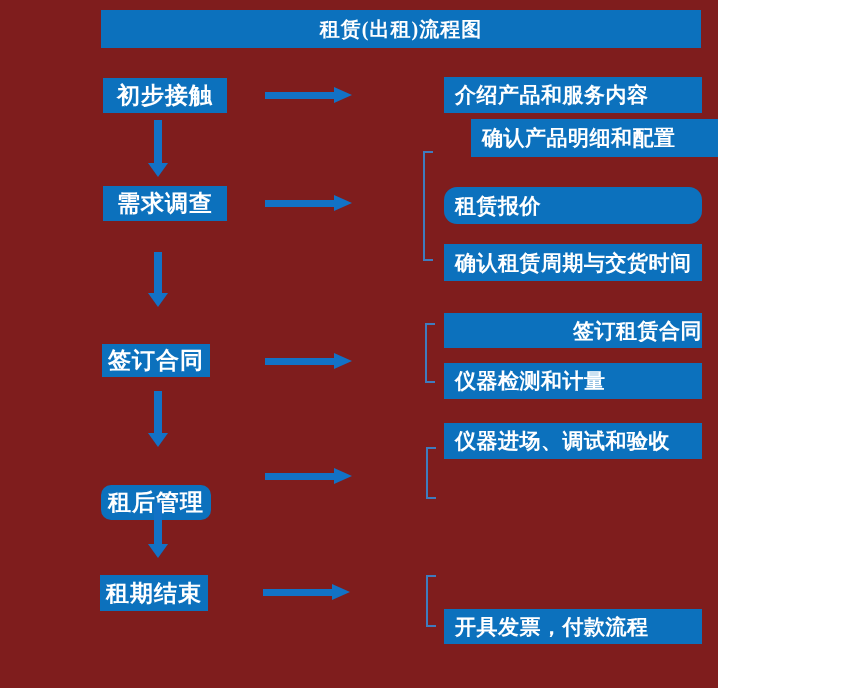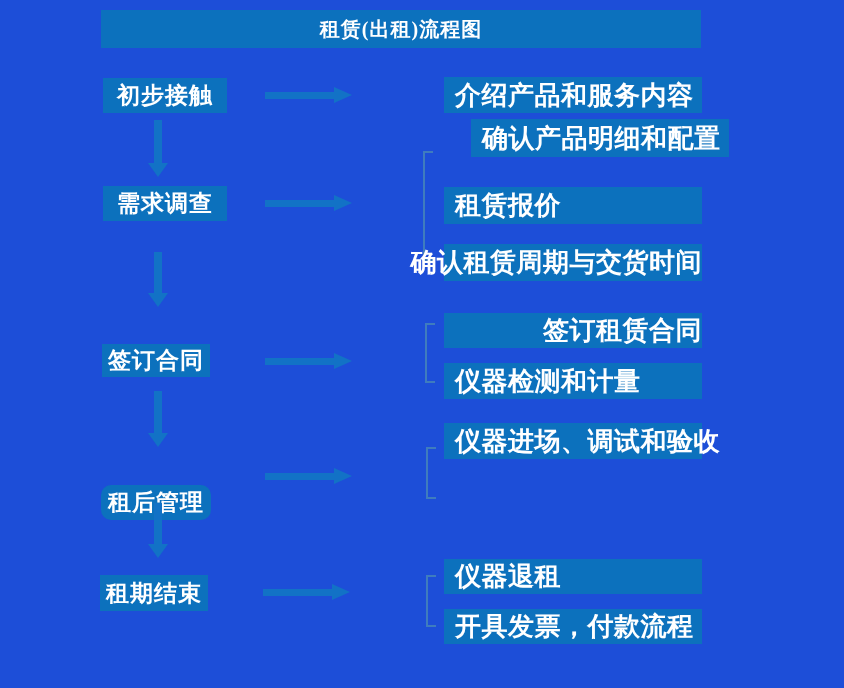--- a/index.html
+++ b/index.html
@@ -4,22 +4,22 @@
 <style>
   :root{
     --box-blue:#0c71bd;
     --arrow-blue:#1272c6;
     --bracket-blue:#3f7cbe;
     --text-white:#ffffff;
   }
   html,body{margin:0;padding:0;background:#ffffff;}
   .canvas{
     position:relative;
-    width:844px;height:688px;
-    background:#1d4ed8;
+    width:718px;height:688px;
+    background:#7f1d1d;
     font-family:"Liberation Serif","DejaVu Serif",serif;
     overflow:hidden;
   }
   .title-bar{
     position:absolute;left:101px;top:10px;width:600px;height:38px;
     background:var(--box-blue);
     display:flex;align-items:center;justify-content:center;
   }
   .title-bar span{
     color:var(--text-white);font-size:20px;font-weight:bold;letter-spacing:1px;
@@ -31,21 +31,21 @@
   }
   .step-box span{
     color:var(--text-white);font-size:23px;font-weight:bold;letter-spacing:1px;white-space:nowrap;
   }
   .detail-box{
     position:absolute;left:444px;width:258px;
     background:var(--box-blue);
     display:flex;align-items:center;
   }
   .detail-box span{
-    color:var(--text-white);font-size:26px;font-weight:bold;letter-spacing:0.5px;
+    color:var(--text-white);font-size:21px;font-weight:bold;letter-spacing:0.5px;
     padding-left:11px;white-space:nowrap;
   }
   .h-arrow{position:absolute;display:flex;align-items:center;height:16px;}
   .h-arrow .shaft{width:69px;height:7px;background:var(--arrow-blue);}
   .h-arrow .head{
     width:0;height:0;
     border-left:18px solid var(--arrow-blue);
     border-top:8px solid transparent;
     border-bottom:8px solid transparent;
   }
@@ -132,35 +132,32 @@
   <div class="bracket" style="left:425px;top:323px;height:56px;"></div>
   <div class="bracket" style="left:426px;top:447px;height:48px;"></div>
   <div class="bracket" style="left:426px;top:575px;height:48px;"></div>
 
   <div class="detail-box" style="top:77px;height:36px;">
     <span>介绍产品和服务内容</span>
   </div>
   <div class="detail-box" style="top:119px;height:38px;margin-left:27px;">
     <span>确认产品明细和配置</span>
   </div>
-  <div class="detail-box" style="top:187px;height:37px;">
+  <div class="detail-box" style="top:187px;height:37px;border-radius:13px;">
     <span>租赁报价</span>
   </div>
-  <div class="detail-box" style="top:244px;height:37px;justify-content:flex-end;">
+  <div class="detail-box" style="top:244px;height:37px;">
     <span>确认租赁周期与交货时间</span>
   </div>
   <div class="detail-box" style="top:313px;height:35px;justify-content:flex-end;">
     <span>签订租赁合同</span>
   </div>
   <div class="detail-box" style="top:363px;height:36px;">
     <span>仪器检测和计量</span>
   </div>
   <div class="detail-box" style="top:423px;height:36px;">
     <span>仪器进场、调试和验收</span>
   </div>
-  <div class="detail-box" style="top:559px;height:35px;">
-    <span>仪器退租</span>
-  </div>
   <div class="detail-box" style="top:609px;height:35px;">
     <span>开具发票，付款流程</span>
   </div>
 
 </div>
 
 </body></html>

